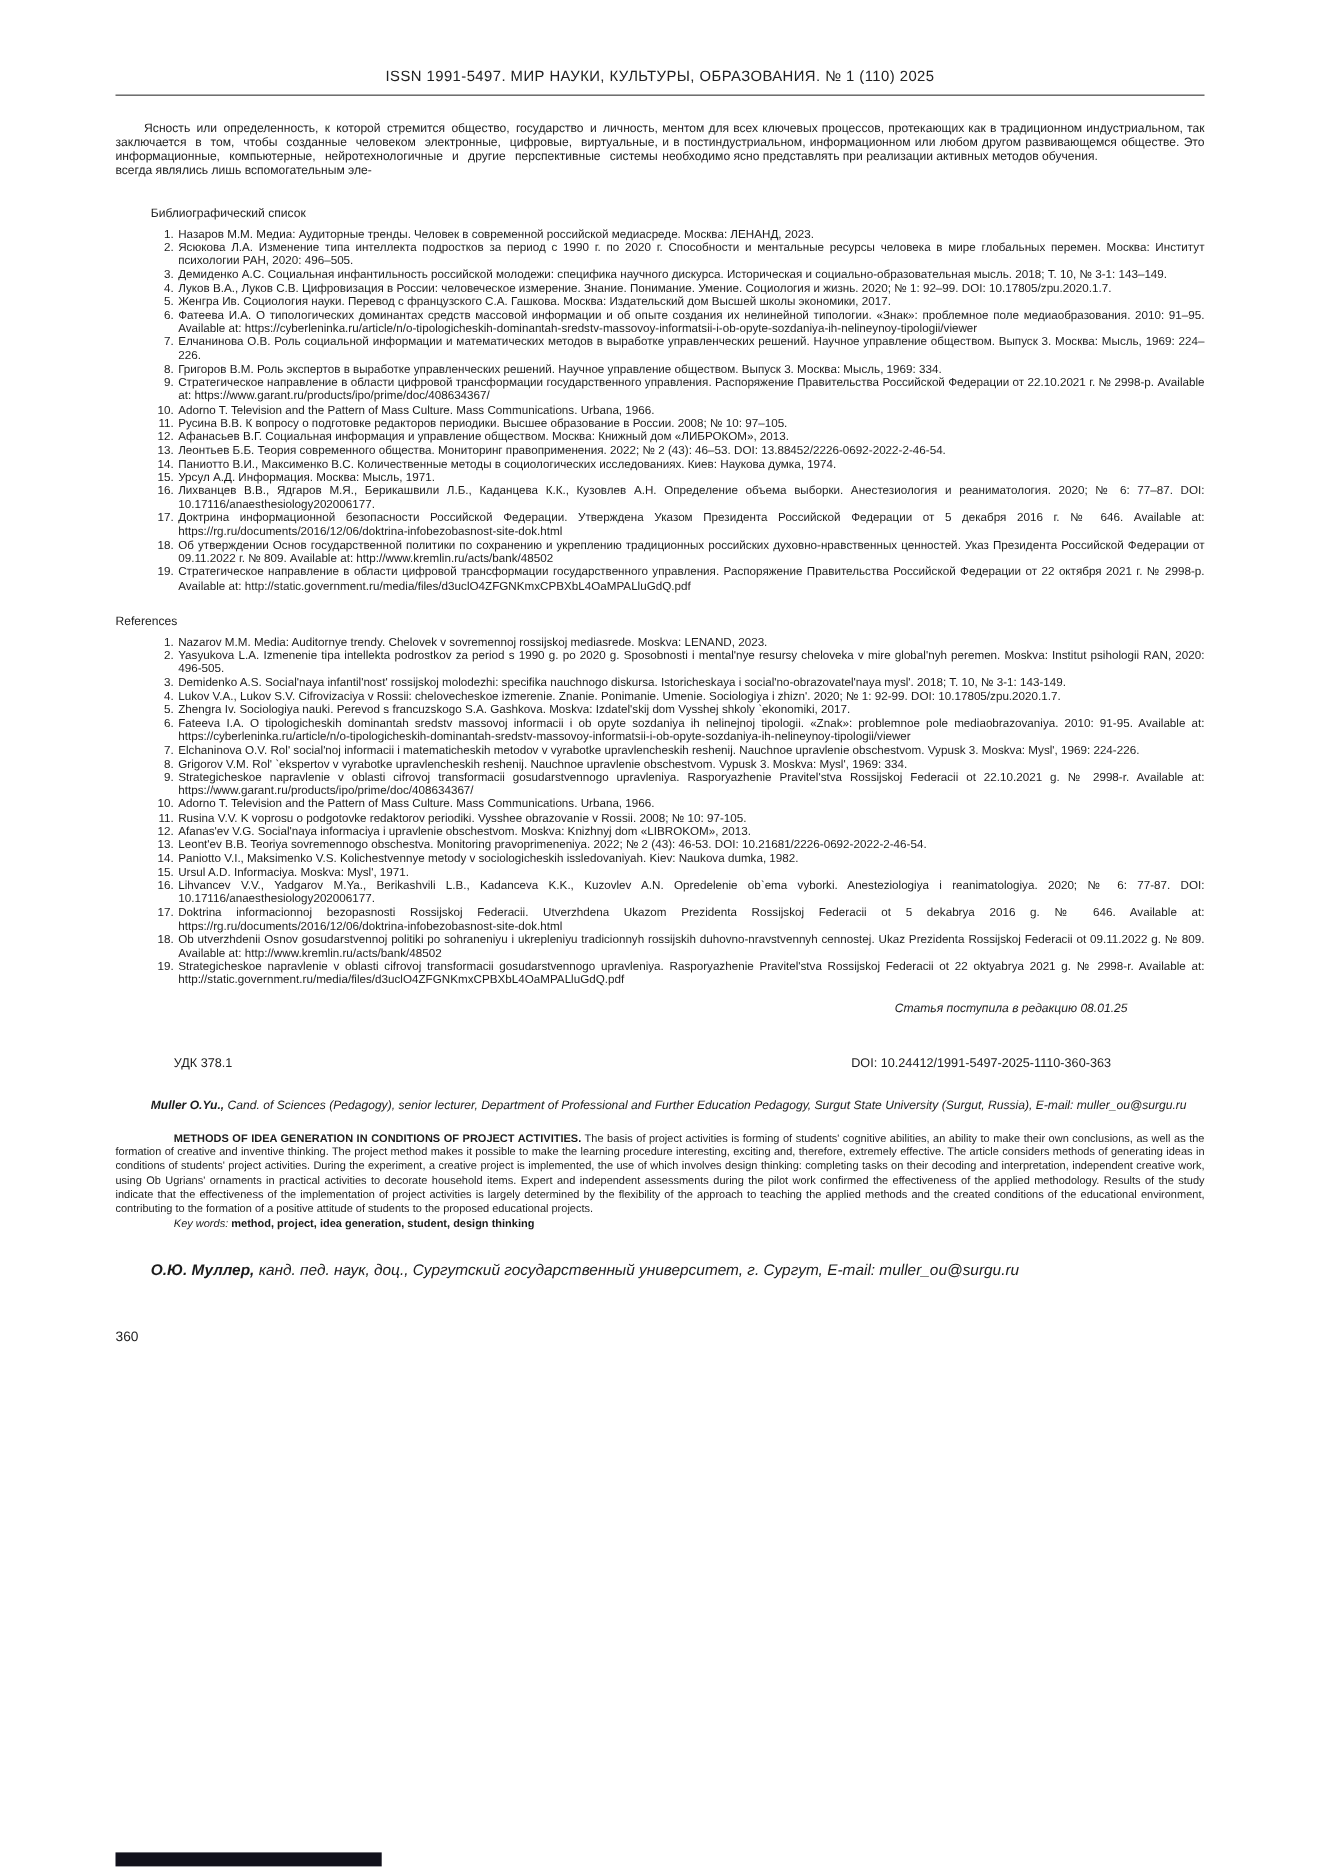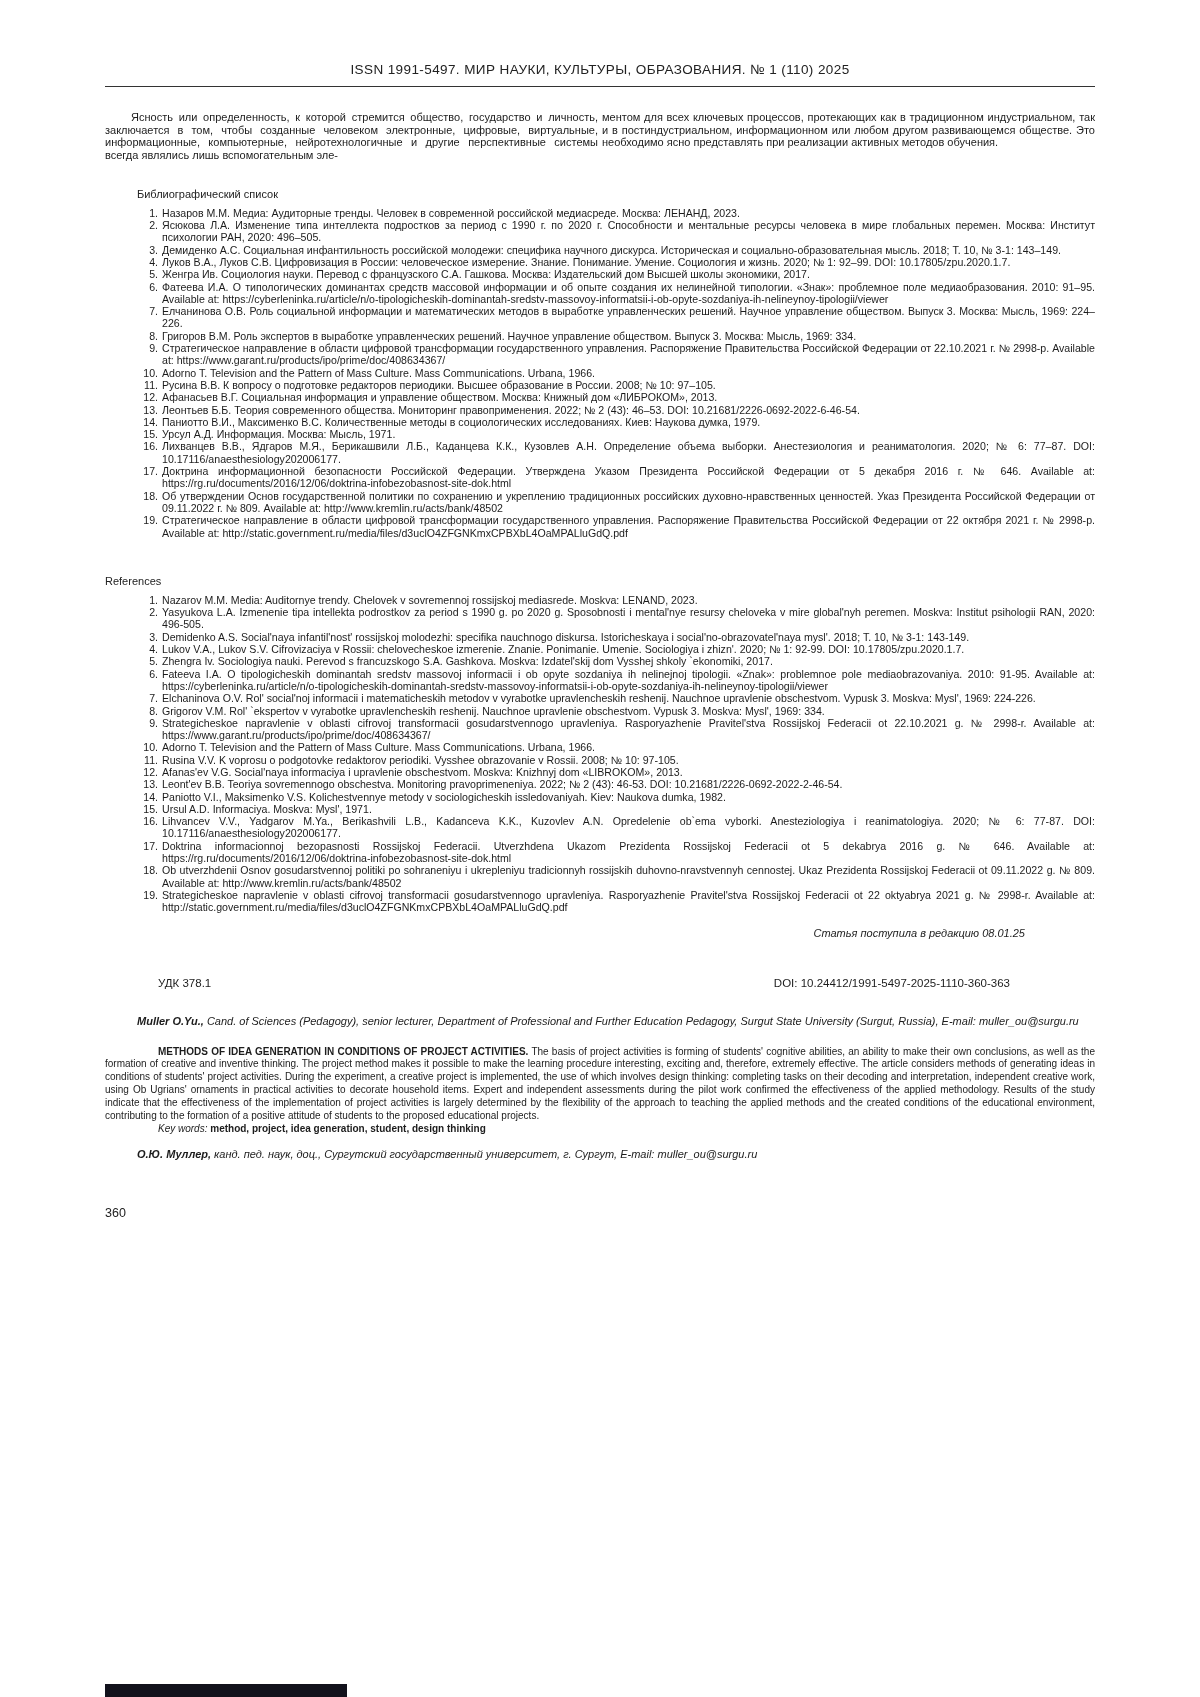--- a/index.html
+++ b/index.html
@@ -12,21 +12,21 @@
   }
   .journal-header { text-align:center; font-size:13.5px; letter-spacing:.4px; color:#222; }
   .header-rule { border:none; border-top:1.2px solid #333; margin-top:9px; }
 
   .intro { display:flex; gap:4px; margin-top:24px; font-size:11px; line-height:12.7px; text-align:justify; }
   .intro .col { flex:1 1 0; }
   .intro .col-left { text-indent:26px; }
 
   .section-title { font-size:11px; color:#222; }
   .title-biblio { margin-top:26px; margin-left:32px; }
-  .title-refs { margin-top:36px; }
+  .title-refs { margin-top:20px; }
 
   ol.refs {
     margin-top:7px; list-style:none; counter-reset:item;
     padding-left:57px; font-size:10.6px; line-height:12.3px; text-align:justify;
   }
   ol.refs li { counter-increment:item; position:relative; }
   ol.refs li::before {
     content:counter(item) "."; position:absolute; left:-26px; width:22px; text-align:right;
   }
 
@@ -37,21 +37,21 @@
   .author-en { margin-top:26px; font-size:11px; line-height:13px; font-style:italic; text-align:justify; text-indent:32px; }
   .author-en .name { font-weight:bold; }
 
   .abstract { margin-top:18px; font-size:10px; line-height:12.8px; text-align:justify; text-indent:53px; }
   .abstract .title { font-weight:bold; }
 
   .keywords { font-size:10px; line-height:12.8px; text-indent:53px; margin-top:1px; }
   .keywords .label { font-style:italic; }
   .keywords .text { font-weight:bold; }
 
-  .author-ru { margin-top:12px; font-size:11px; text-indent:32px; }
+  .author-ru { margin-top:26px; font-size:14px; text-indent:32px; }
   .author-ru .name { font-weight:bold; font-style:italic; }
   .author-ru .rest { font-style:italic; }
 
   .page-number { margin-top:46px; font-size:12.5px; color:#222; }
 
   .artifact-bar { position:absolute; left:105px; bottom:0; width:242px; height:13px; background:#12121c; }
 </style>
 </head>
 <body>
 
@@ -72,22 +72,22 @@
       <li>Демиденко А.С. Социальная инфантильность российской молодежи: специфика научного дискурса. Историческая и социально-образовательная мысль. 2018; Т. 10, № 3-1: 143–149.</li>
       <li>Луков В.А., Луков С.В. Цифровизация в России: человеческое измерение. Знание. Понимание. Умение. Социология и жизнь. 2020; № 1: 92–99. DOI: 10.17805/zpu.2020.1.7.</li>
       <li>Женгра Ив. Социология науки. Перевод с французского С.А. Гашкова. Москва: Издательский дом Высшей школы экономики, 2017.</li>
       <li>Фатеева И.А. О типологических доминантах средств массовой информации и об опыте создания их нелинейной типологии. «Знак»: проблемное поле медиаобразования. 2010: 91–95. Available at: https://cyberleninka.ru/article/n/o-tipologicheskih-dominantah-sredstv-massovoy-informatsii-i-ob-opyte-sozdaniya-ih-nelineynoy-tipologii/viewer</li>
       <li>Елчанинова О.В. Роль социальной информации и математических методов в выработке управленческих решений. Научное управление обществом. Выпуск 3. Москва: Мысль, 1969: 224–226.</li>
       <li>Григоров В.М. Роль экспертов в выработке управленческих решений. Научное управление обществом. Выпуск 3. Москва: Мысль, 1969: 334.</li>
       <li>Стратегическое направление в области цифровой трансформации государственного управления. Распоряжение Правительства Российской Федерации от 22.10.2021 г. № 2998-р. Available at: https://www.garant.ru/products/ipo/prime/doc/408634367/</li>
       <li>Adorno T. Television and the Pattern of Mass Culture. Mass Communications. Urbana, 1966.</li>
       <li>Русина В.В. К вопросу о подготовке редакторов периодики. Высшее образование в России. 2008; № 10: 97–105.</li>
       <li>Афанасьев В.Г. Социальная информация и управление обществом. Москва: Книжный дом «ЛИБРОКОМ», 2013.</li>
-      <li>Леонтьев Б.Б. Теория современного общества. Мониторинг правоприменения. 2022; № 2 (43): 46–53. DOI: 10.21681/2226-0692-2022-6-46-54.</li>
-      <li>Паниотто В.И., Максименко В.С. Количественные методы в социологических исследованиях. Киев: Наукова думка, 1979.</li>
+      <li>Леонтьев Б.Б. Теория современного общества. Мониторинг правоприменения. 2022; № 2 (43): 46–53. DOI: 13.88452/2226-0692-2022-2-46-54.</li>
+      <li>Паниотто В.И., Максименко В.С. Количественные методы в социологических исследованиях. Киев: Наукова думка, 1974.</li>
       <li>Урсул А.Д. Информация. Москва: Мысль, 1971.</li>
       <li>Лихванцев В.В., Ядгаров М.Я., Берикашвили Л.Б., Каданцева К.К., Кузовлев А.Н. Определение объема выборки. Анестезиология и реаниматология. 2020; № 6: 77–87. DOI: 10.17116/anaesthesiology202006177.</li>
       <li>Доктрина информационной безопасности Российской Федерации. Утверждена Указом Президента Российской Федерации от 5 декабря 2016 г. № 646. Available at: https://rg.ru/documents/2016/12/06/doktrina-infobezobasnost-site-dok.html</li>
       <li>Об утверждении Основ государственной политики по сохранению и укреплению традиционных российских духовно-нравственных ценностей. Указ Президента Российской Федерации от 09.11.2022 г. № 809. Available at: http://www.kremlin.ru/acts/bank/48502</li>
       <li>Стратегическое направление в области цифровой трансформации государственного управления. Распоряжение Правительства Российской Федерации от 22 октября 2021 г. № 2998-р. Available at: http://static.government.ru/media/files/d3uclO4ZFGNKmxCPBXbL4OaMPALluGdQ.pdf</li>
     </ol>
 
   <div class="section-title title-refs">References</div>
   <ol class="refs">
       <li>Nazarov M.M. Media: Auditornye trendy. Chelovek v sovremennoj rossijskoj mediasrede. Moskva: LENAND, 2023.</li>

